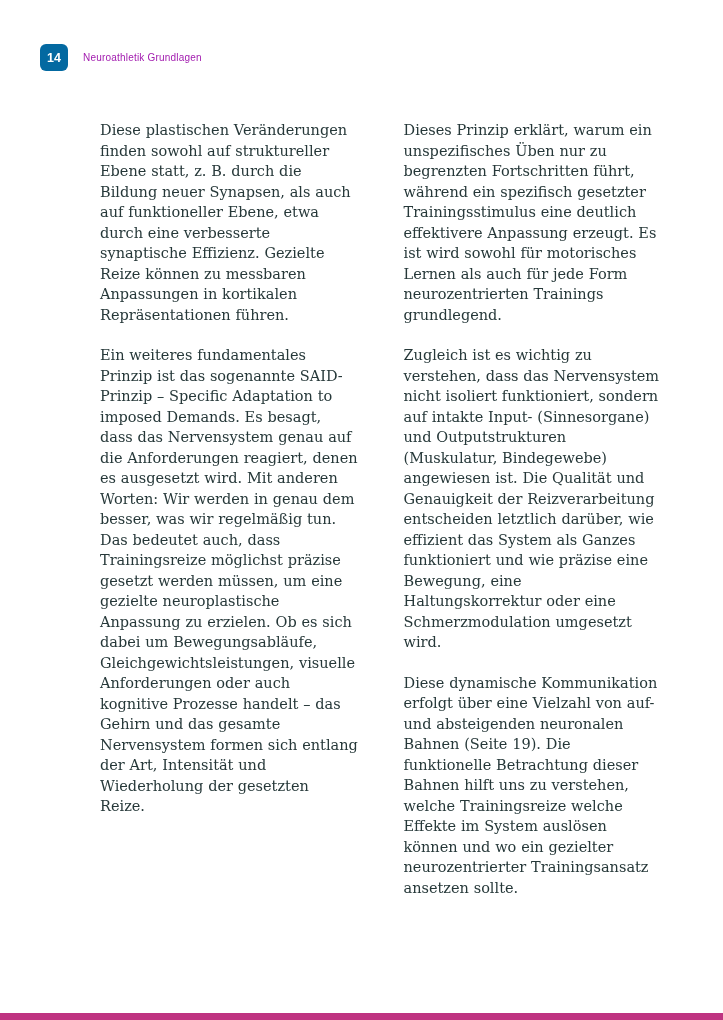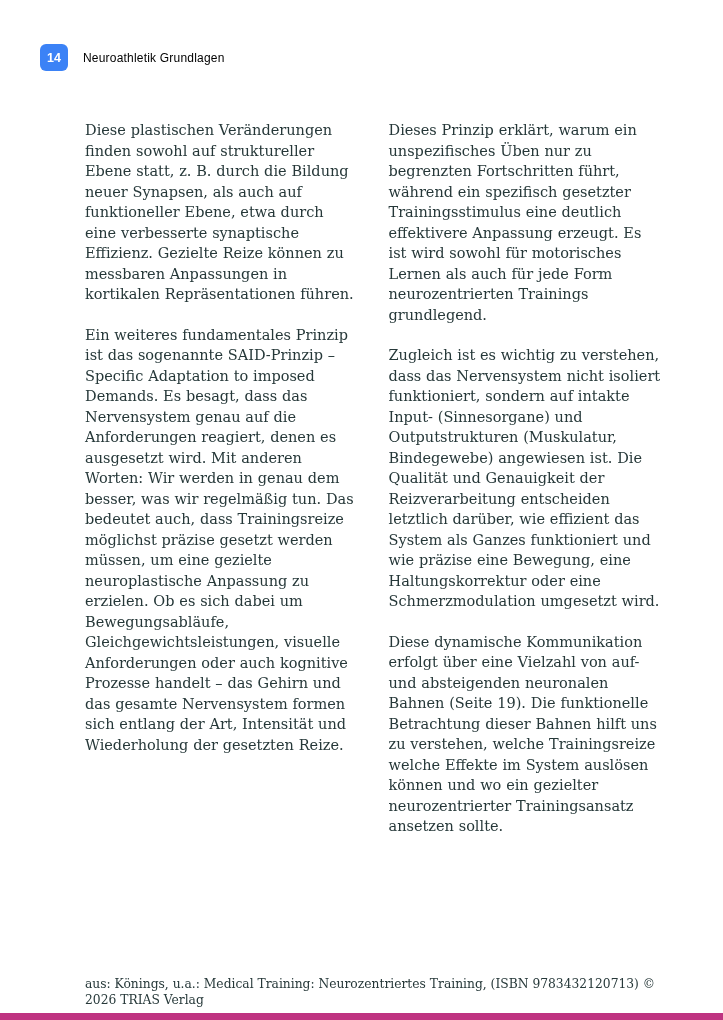--- a/index.html
+++ b/index.html
@@ -20,51 +20,51 @@
     top: 44px;
     left: 40px;
     display: flex;
     align-items: center;
     gap: 15px;
   }
   .page-num-badge {
     width: 28px;
     height: 27px;
     border-radius: 6px;
-    background: #3b82f6;
+    background: #0369a1;
     color: #ffffff;
     font-family: "Liberation Sans", sans-serif;
     font-weight: bold;
     font-size: 12.5px;
     display: flex;
     align-items: center;
     justify-content: center;
   }
   .header-title {
     font-family: "Liberation Sans", sans-serif;
-    font-size: 12px;
+    font-size: 10px;
     letter-spacing: 0.2px;
-    color: #000000;
+    color: #a21caf;
   }
 
   
   .text-columns {
     position: absolute;
     top: 120px;
     left: 85px;
     width: 577px;
     display: flex;
     gap: 30px;
   }
   .col {
     flex: 1 1 0;
     min-width: 0;
   }
   .col p {
-    margin: 0 0 20px 0;
+    margin: 0 0 20px 15px;
     font-size: 14.5px;
     line-height: 20.5px;
     text-align: left;
     hyphens: auto;
     -webkit-hyphens: auto;
     word-spacing: 0.2px;
   }
 
   
   .page-footer {
@@ -102,19 +102,16 @@
       <p>Diese plastischen Veränderungen finden sowohl auf struktureller Ebene statt, z. B. durch die Bildung neuer Synapsen, als auch auf funktioneller Ebene, etwa durch eine verbesserte synaptische Effizienz. Gezielte Reize können zu messbaren Anpassungen in kortikalen Repräsentationen führen.</p>
       <p>Ein weiteres fundamentales Prinzip ist das sogenannte SAID-Prinzip – Specific Adaptation to imposed Demands. Es besagt, dass das Nervensystem genau auf die Anforderungen reagiert, denen es ausgesetzt wird. Mit anderen Worten: Wir werden in genau dem besser, was wir regelmäßig tun. Das bedeutet auch, dass Trainingsreize möglichst präzise gesetzt werden müssen, um eine gezielte neuroplastische Anpassung zu erzielen. Ob es sich dabei um Bewegungsabläufe, Gleichgewichtsleistungen, visuelle Anforderungen oder auch kognitive Prozesse handelt – das Gehirn und das gesamte Nervensystem formen sich entlang der Art, Intensität und Wiederholung der gesetzten Reize.</p>
     </div>
     <div class="col">
       <p>Dieses Prinzip erklärt, warum ein unspezifisches Üben nur zu begrenzten Fortschritten führt, während ein spezifisch gesetzter Trainingsstimulus eine deutlich effektivere Anpassung erzeugt. Es ist wird sowohl für motorisches Lernen als auch für jede Form neurozentrierten Trainings grundlegend.</p>
       <p>Zugleich ist es wichtig zu verstehen, dass das Nervensystem nicht isoliert funktioniert, sondern auf intakte Input- (Sinnesorgane) und Outputstrukturen (Muskulatur, Bindegewebe) angewiesen ist. Die Qualität und Genauigkeit der Reizverarbeitung entscheiden letztlich darüber, wie effizient das System als Ganzes funktioniert und wie präzise eine Bewegung, eine Haltungskorrektur oder eine Schmerzmodulation umgesetzt wird.</p>
       <p>Diese dynamische Kommunikation erfolgt über eine Vielzahl von auf- und absteigenden neuronalen Bahnen (Seite 19). Die funktionelle Betrachtung dieser Bahnen hilft uns zu verstehen, welche Trainingsreize welche Effekte im System auslösen können und wo ein gezielter neurozentrierter Trainingsansatz ansetzen sollte.</p>
     </div>
   </main>
 
-  <footer class="page-footer">
-    <div>aus: Könings, u.a.: Medical Training: Neurozentriertes Training, (ISBN 9783432120713) © 2026 TRIAS Verlag</div>
-  </footer>
 
   <div class="bottom-bar"></div>
 
 </div>
 
 </body></html>

